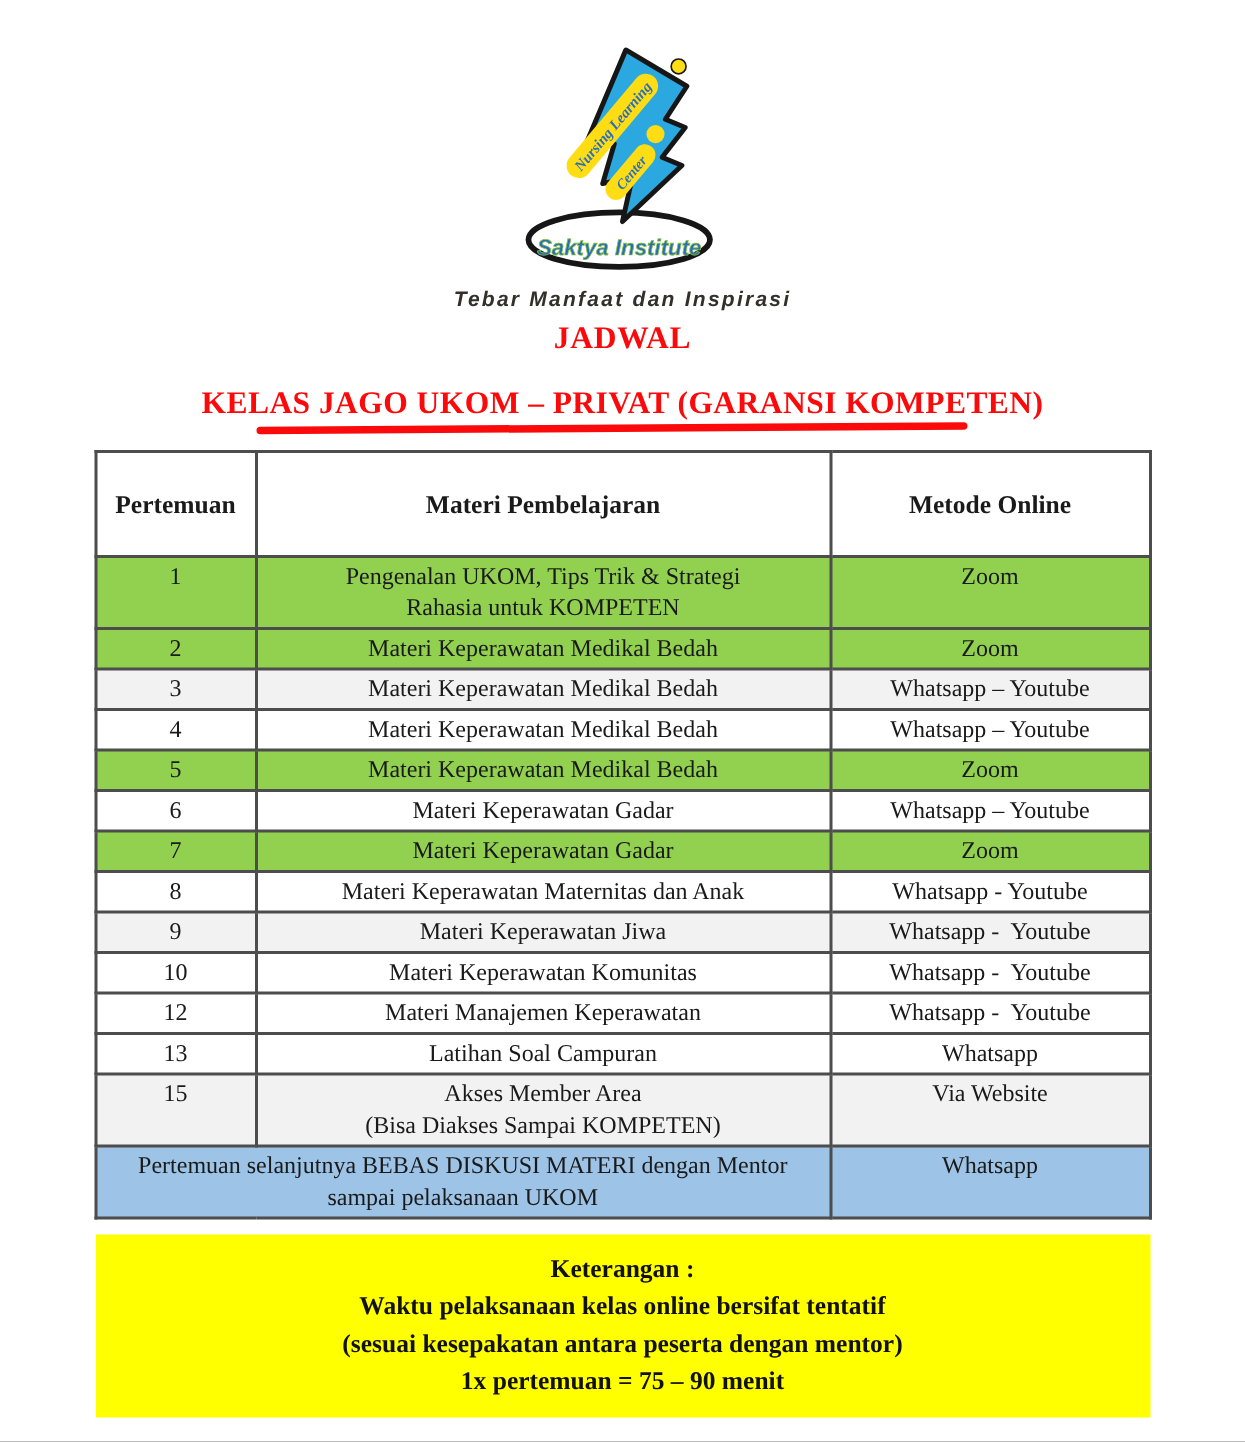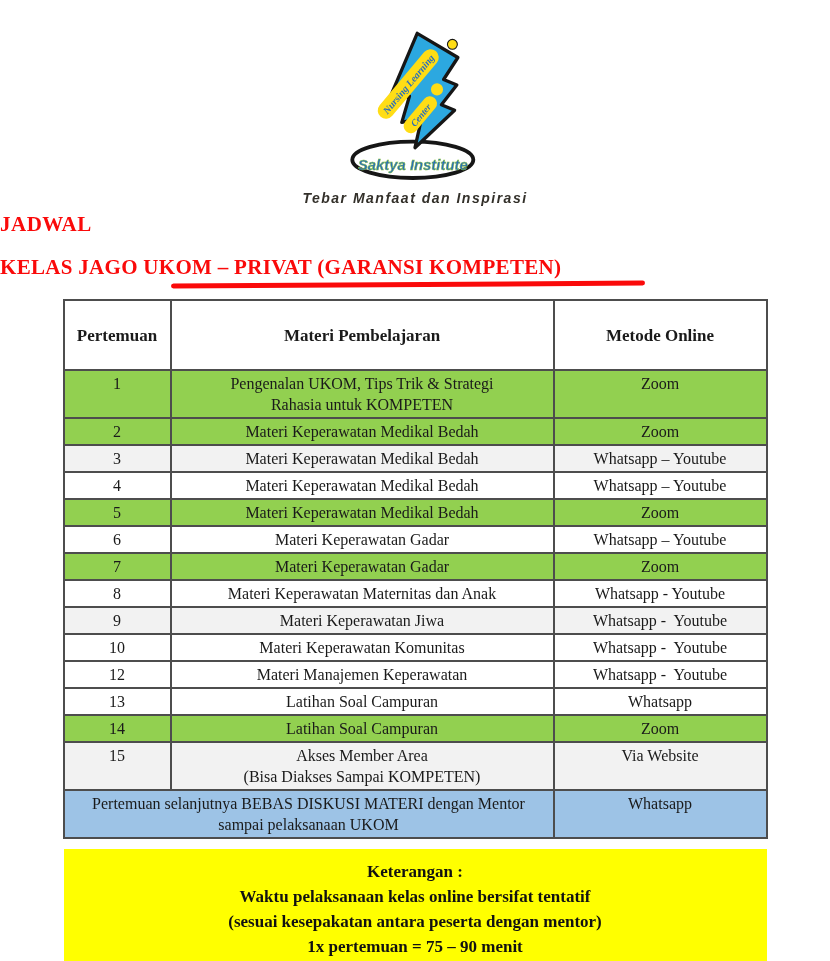--- a/index.html
+++ b/index.html
@@ -21,21 +21,21 @@
     margin-top: 2px;
     font-family: Liberation Sans, sans-serif;
     font-style: italic;
     font-weight: bold;
     font-size: 14px;
     letter-spacing: 1.5px;
     color: #33302a;
   }
 
   
-  .title-block { text-align: left; margin-top: 6px; }
+  .title-block { text-align: center; margin-top: 6px; }
   .title-line1 {
     color: var(--title-red); font-weight: bold; font-size: 21px; letter-spacing: .5px;
   }
   .title-line2 {
     color: var(--title-red); font-weight: bold; font-size: 21px; letter-spacing: .3px;
     margin-top: 18px;
   }
   .title-underline {
     width: 474px; height: 5px; border-radius: 3px;
     background: var(--title-red);
@@ -186,25 +186,20 @@
         <tr class="bg-white">
           <td>12</td>
           <td>Materi Manajemen Keperawatan</td>
           <td>Whatsapp -  Youtube</td>
         </tr>
         <tr class="bg-white">
           <td>13</td>
           <td>Latihan Soal Campuran</td>
           <td>Whatsapp</td>
         </tr>
-        <tr class="bg-green">
-          <td>14</td>
-          <td>Latihan Soal Campuran</td>
-          <td>Zoom</td>
-        </tr>
         <tr class="bg-grey">
           <td>15</td>
           <td>Akses Member Area
 (Bisa Diakses Sampai KOMPETEN)</td>
           <td>Via Website</td>
         </tr>
         <tr class="bg-blue">
         <td colspan="2"><span>Pertemuan selanjutnya </span><span class="footer-bold">BEBAS DISKUSI MATERI</span><span> dengan Mentor sampai pelaksanaan UKOM</span></td>
         <td>Whatsapp</td>
       </tr>

